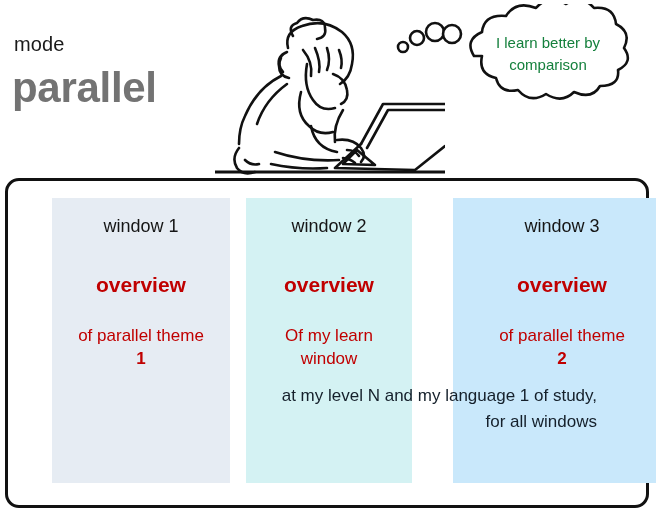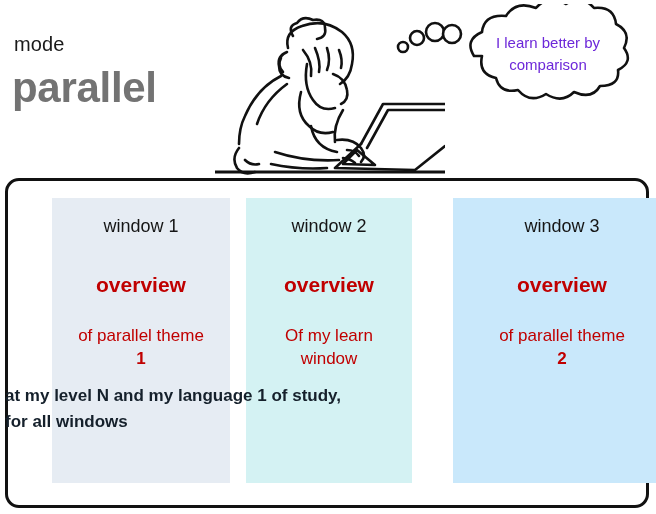--- a/index.html
+++ b/index.html
@@ -56,21 +56,21 @@
     height: 128px;
   }
   #bubble-text {
     position: absolute;
     left: 458px;
     top: 32px;
     width: 180px;
     text-align: center;
     font-size: 15px;
     line-height: 22px;
-    color: #6d28d9;
+    color: #15803d;
   }
 
   
   #windows-frame {
     position: absolute;
     left: 5px;
     top: 178px;
     width: 644px;
     height: 330px;
     border: 3px solid #111111;
@@ -129,26 +129,25 @@
     font-weight: bold;
     display: block;
   }
 
   
   #caption {
     position: absolute;
     left: 5px;
     top: 383px;
     width: 592px;
-    text-align: left;
+    text-align: right;
     font-size: 17px;
     line-height: 26px;
     color: #15202b;
     pointer-events: none;
-    font-weight: bold;
   }
 </style>
 </head>
 <body>
 
 <div id="header">
 
   <div id="mode-label">mode</div>
   <div id="mode-value">parallel</div>
 

